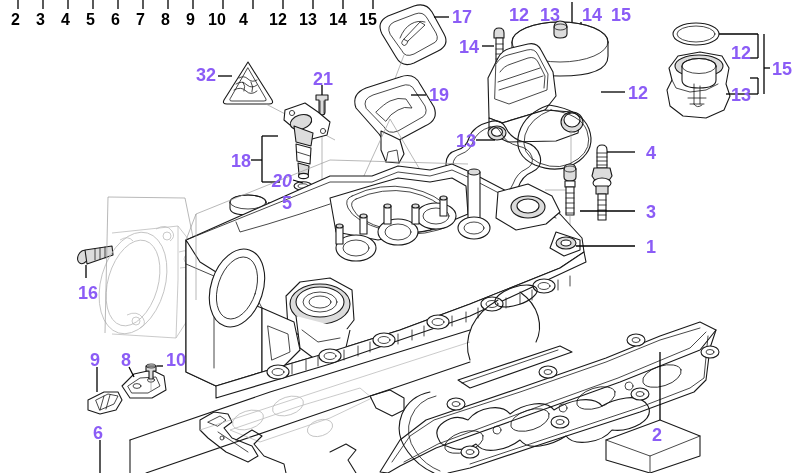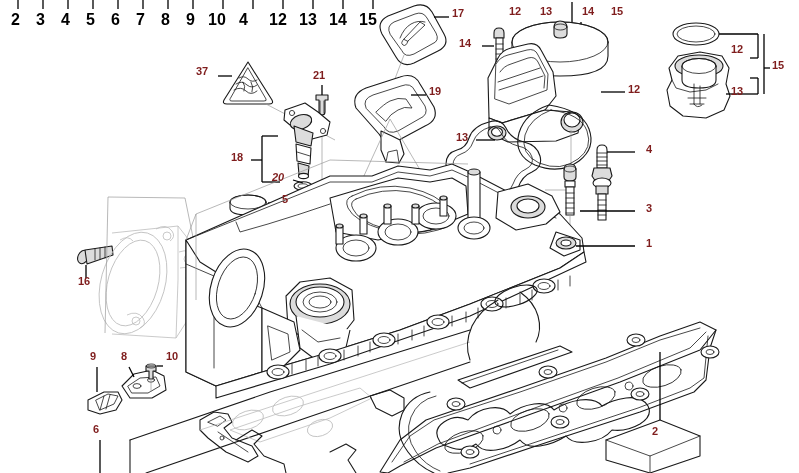--- a/index.html
+++ b/index.html
@@ -18,22 +18,22 @@
   #diagram-svg {
     position: absolute;
     left: 0; top: 0;
     width: 799px;
     height: 473px;
   }
   .callout {
     position: absolute;
     font-family: "Liberation Sans", sans-serif;
     font-weight: bold;
-    font-size: 11px;
-    color: #7f1d1d;
+    font-size: 18px;
+    color: #8b5cf6;
     line-height: 1;
     white-space: nowrap;
     user-select: none;
   }
   .scale-num {
     position: absolute;
     font-family: "Liberation Sans", sans-serif;
     font-weight: bold;
     font-size: 16px;
     color: #000000;
@@ -471,27 +471,27 @@
     <div class="callout" style="left:646px; top:203px;">3</div>
     <div class="callout" style="left:646px; top:144px;">4</div>
     <div class="callout" style="left:282px; top:194px;">5</div>
     <div class="callout" style="left:93px;  top:424px;">6</div>
     <div class="callout" style="left:121px; top:351px;">8</div>
     <div class="callout" style="left:90px;  top:351px;">9</div>
     <div class="callout" style="left:166px; top:351px;">10</div>
     <div class="callout" style="left:628px; top:84px;">12</div>
     <div class="callout" style="left:456px; top:132px;">13</div>
     <div class="callout" style="left:459px; top:38px;">14</div>
-    <div class="callout" style="left:78px;  top:276px;">16</div>
+    <div class="callout" style="left:78px;  top:284px;">16</div>
     <div class="callout" style="left:452px; top:8px;">17</div>
     <div class="callout" style="left:429px; top:86px;">19</div>
     <div class="callout" style="left:231px; top:152px;">18</div>
     <div class="callout" style="left:272px; top:172px;font-style:italic;">20</div>
     <div class="callout" style="left:313px; top:70px;">21</div>
-    <div class="callout" style="left:196px; top:66px;">37</div>
+    <div class="callout" style="left:196px; top:66px;">32</div>
     <div class="callout" style="left:731px; top:44px;">12</div>
     <div class="callout" style="left:731px; top:86px;">13</div>
     <div class="callout" style="left:772px; top:60px;">15</div>
     <div class="callout" style="left:509px; top:6px;">12</div>
     <div class="callout" style="left:540px; top:6px;">13</div>
     <div class="callout" style="left:582px; top:6px;">14</div>
     <div class="callout" style="left:611px; top:6px;">15</div>
   </div>
 
 </div>

